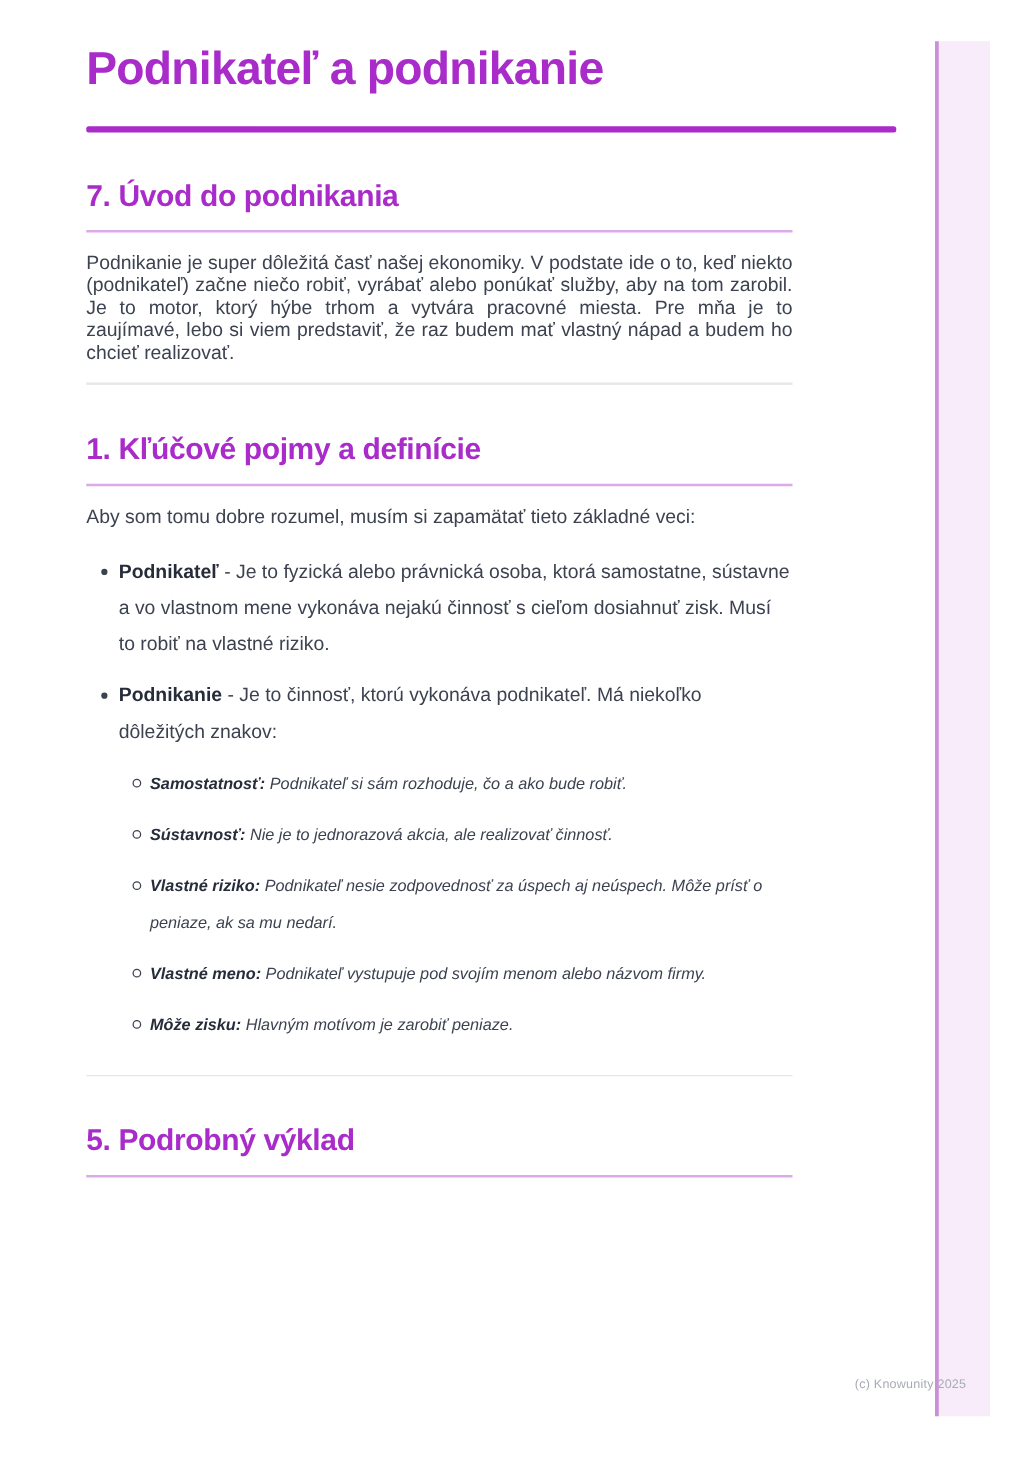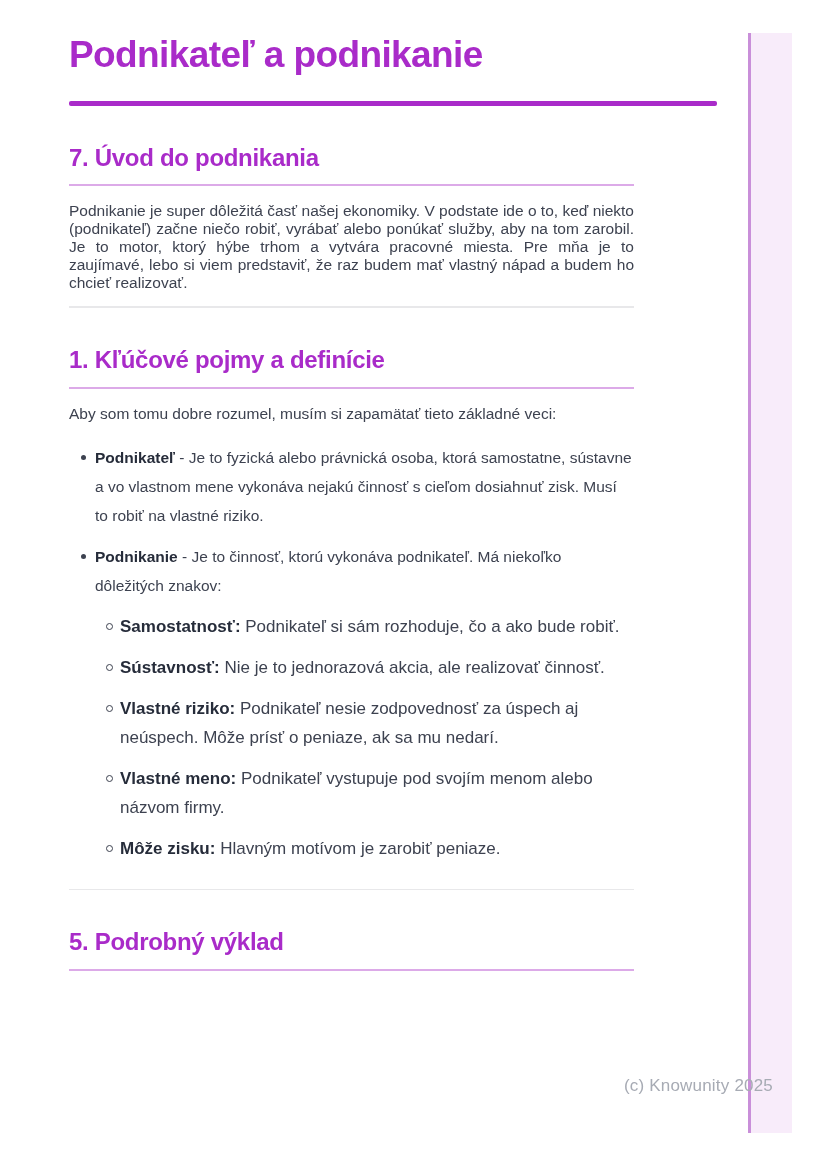--- a/index.html
+++ b/index.html
@@ -101,36 +101,37 @@
   }
   ul.sub {
     list-style: none;
     margin: 12px 0 0 0;
     padding: 0;
   }
   ul.sub > li {
     position: relative;
     padding-left: 25px;
     margin-top: 12px;
-    font-size: 17px;
+    font-size: 13px;
     line-height: 29px;
     color: var(--body-text);
+    font-style: italic;
   }
   .bullet-ring {
     position: absolute;
     left: 11px; top: 11px;
     width: 7px; height: 7px;
     border-radius: 50%;
     border: 1.5px solid var(--body-text);
     background: transparent;
   }
   .page-footer {
     position: absolute;
-    right: 55px; top: 1076px;
-    font-size: 17px;
+    right: 55px; top: 1102px;
+    font-size: 10px;
     color: var(--footer-text);
     z-index: 2;
     letter-spacing: 0.2px;
     text-align: right;
   }
 </style>
 </head>
 <body>
 
 <div class="stripe"></div>

